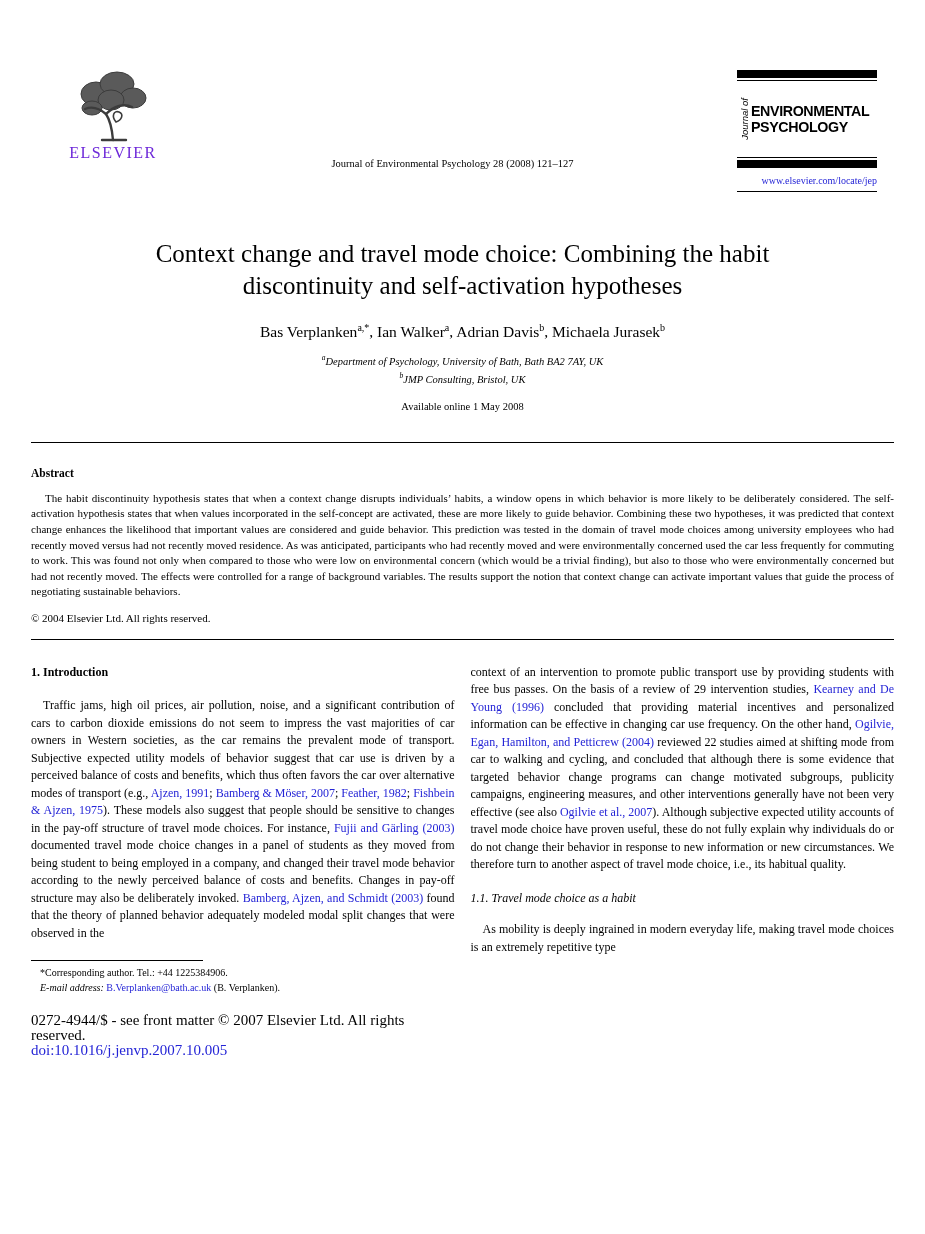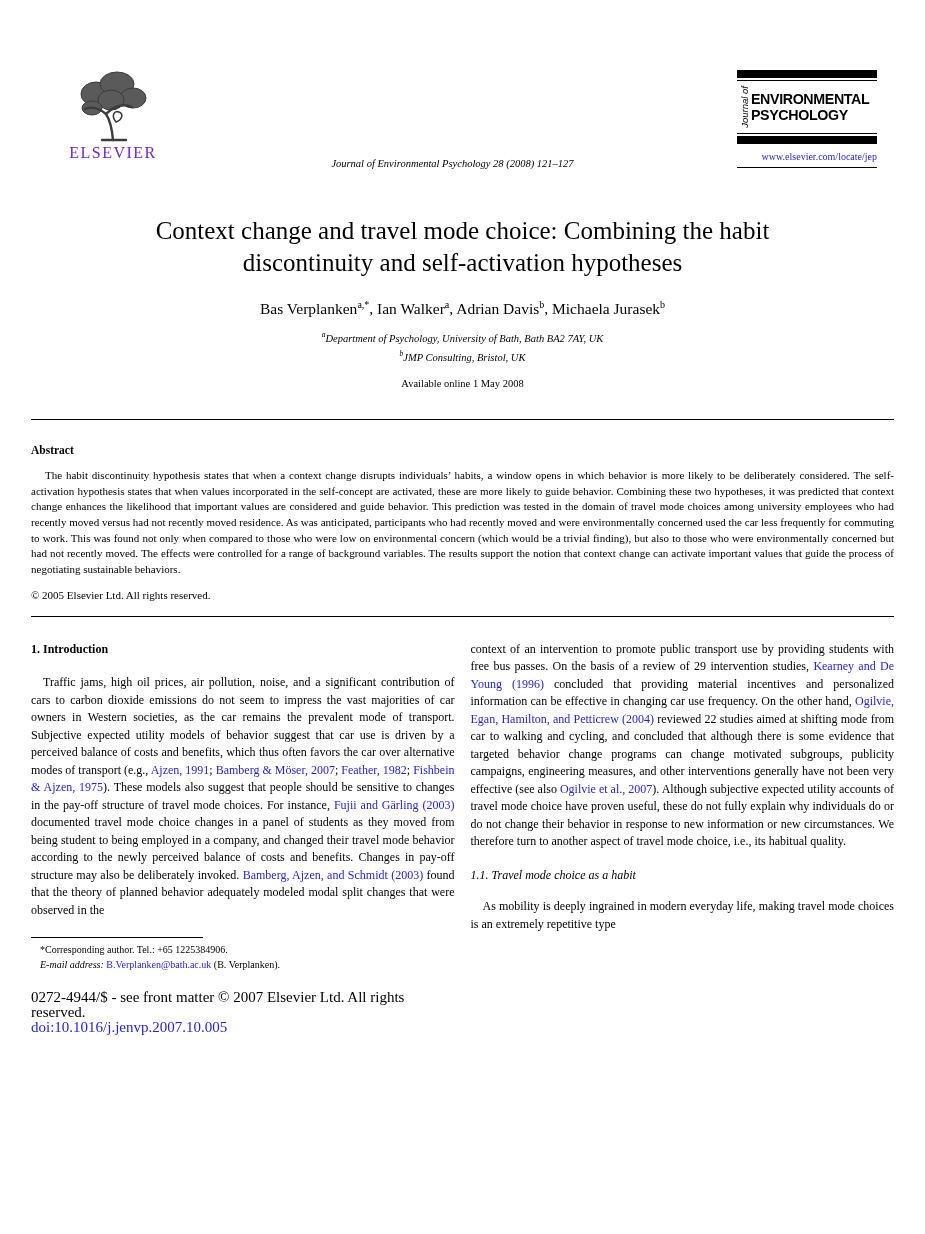--- a/index.html
+++ b/index.html
@@ -6,25 +6,25 @@
   body{
     width:925px;height:1234px;overflow:hidden;position:relative;
     font-family:"Liberation Serif", serif;color:#000;
   }
   .content{padding:0 31px;}
   
   .header{display:flex;justify-content:space-between;align-items:flex-start;padding:70px 48px 0 58px;}
   .pub-logo{width:110px;text-align:center;}
   .pub-logo svg{display:block;margin:0 auto;}
   .pub-name{font-size:16px;letter-spacing:1.5px;margin-top:2px;color:#6d28d9;}
-  .citation{font-size:10.5px;margin-top:88px;text-align:center;flex:1;font-style:italic;}
+  .citation{font-size:10.5px;margin-top:88px;text-align:center;flex:1;}
   .jlogo-block{width:140px;padding-bottom:5px;border-bottom:1px solid #000;}
   .jlogo{border-top:8px solid #000;border-bottom:8px solid #000;}
   .jlogo-inner{border-top:1.5px solid #000;border-bottom:1.5px solid #000;margin:2px 0;
-    display:flex;align-items:stretch;padding:5px 2px;}
+    display:flex;align-items:stretch;padding:17px 2px;}
   .rot{writing-mode:vertical-rl;transform:rotate(180deg);font-family:"Liberation Sans",sans-serif;
     font-style:italic;font-size:9.5px;line-height:12px;white-space:nowrap;}
   .jtitle{font-family:"Liberation Sans",sans-serif;font-weight:800;font-size:15px;line-height:15.5px;
     letter-spacing:-0.4px;transform:scaleX(0.95);transform-origin:left center;align-self:center;}
   .jurl{font-size:10px;text-align:right;margin-top:7px;}
   a.lnk,.lnk{color:#2424d6;text-decoration:none;cursor:pointer;}
   
   .title{margin:46px auto 0;max-width:740px;text-align:center;font-size:25px;line-height:32px;}
   .authors{margin-top:20px;text-align:center;font-size:15.5px;}
   .authors sup{font-size:10px;}
@@ -103,31 +103,31 @@
   <div class="authors"><span>Bas Verplanken</span><sup>a,*</sup><span>, Ian Walker</span><sup>a</sup><span>, Adrian Davis</span><sup>b</sup><span>, Michaela Jurasek</span><sup>b</sup></div>
   <div class="affils">
     <div><sup>a</sup><span>Department of Psychology, University of Bath, Bath BA2 7AY, UK</span></div>
     <div><sup>b</sup><span>JMP Consulting, Bristol, UK</span></div>
   </div>
   <div class="avail">Available online 1 May 2008</div>
 
   <hr class="rule rule-top">
   <div class="abs-head">Abstract</div>
   <p class="abs-text">The habit discontinuity hypothesis states that when a context change disrupts individuals’ habits, a window opens in which behavior is more likely to be deliberately considered. The self-activation hypothesis states that when values incorporated in the self-concept are activated, these are more likely to guide behavior. Combining these two hypotheses, it was predicted that context change enhances the likelihood that important values are considered and guide behavior. This prediction was tested in the domain of travel mode choices among university employees who had recently moved versus had not recently moved residence. As was anticipated, participants who had recently moved and were environmentally concerned used the car less frequently for commuting to work. This was found not only when compared to those who were low on environmental concern (which would be a trivial finding), but also to those who were environmentally concerned but had not recently moved. The effects were controlled for a range of background variables. The results support the notion that context change can activate important values that guide the process of negotiating sustainable behaviors.</p>
-  <div class="abs-copy">© 2005 Elsevier Ltd. All rights reserved.</div>
+  <div class="abs-copy">© 2004 Elsevier Ltd. All rights reserved.</div>
   <hr class="rule rule-bottom">
 
   <div class="cols">
     <div class="col">
       <div class="sec-head">1. Introduction</div>
       <p class="para indent"><span>Traffic jams, high oil prices, air pollution, noise, and a significant contribution of cars to carbon dioxide emissions do not seem to impress the vast majorities of car owners in Western societies, as the car remains the prevalent mode of transport. Subjective expected utility models of behavior suggest that car use is driven by a perceived balance of costs and benefits, which thus often favors the car over alternative modes of transport (e.g., </span><span class="lnk">Ajzen, 1991</span><span>; </span><span class="lnk">Bamberg &amp; Möser, 2007</span><span>; </span><span class="lnk">Feather, 1982</span><span>; </span><span class="lnk">Fishbein &amp; Ajzen, 1975</span><span>). These models also suggest that people should be sensitive to changes in the pay-off structure of travel mode choices. For instance, </span><span class="lnk">Fujii and Gärling (2003)</span><span> documented travel mode choice changes in a panel of students as they moved from being student to being employed in a company, and changed their travel mode behavior according to the newly perceived balance of costs and benefits. Changes in pay-off structure may also be deliberately invoked. </span><span class="lnk">Bamberg, Ajzen, and Schmidt (2003)</span><span> found that the theory of planned behavior adequately modeled modal split changes that were observed in the</span></p>
 
       <hr class="fn-rule">
       <div class="fn">
-        <div class="line">*Corresponding author. Tel.: +65 1225384906.</div>
+        <div class="line">*Corresponding author. Tel.: +44 1225384906.</div>
         <div class="line">
           <span class="ital">E-mail address:</span>
           <span class="lnk">B.Verplanken@bath.ac.uk</span><span> (B. Verplanken).</span>
         </div>
       </div>
 
       <div class="footer">
         <div>0272-4944/$ - see front matter © 2007 Elsevier Ltd. All rights reserved.</div>
         <div class="lnk">doi:10.1016/j.jenvp.2007.10.005</div>
       </div>

